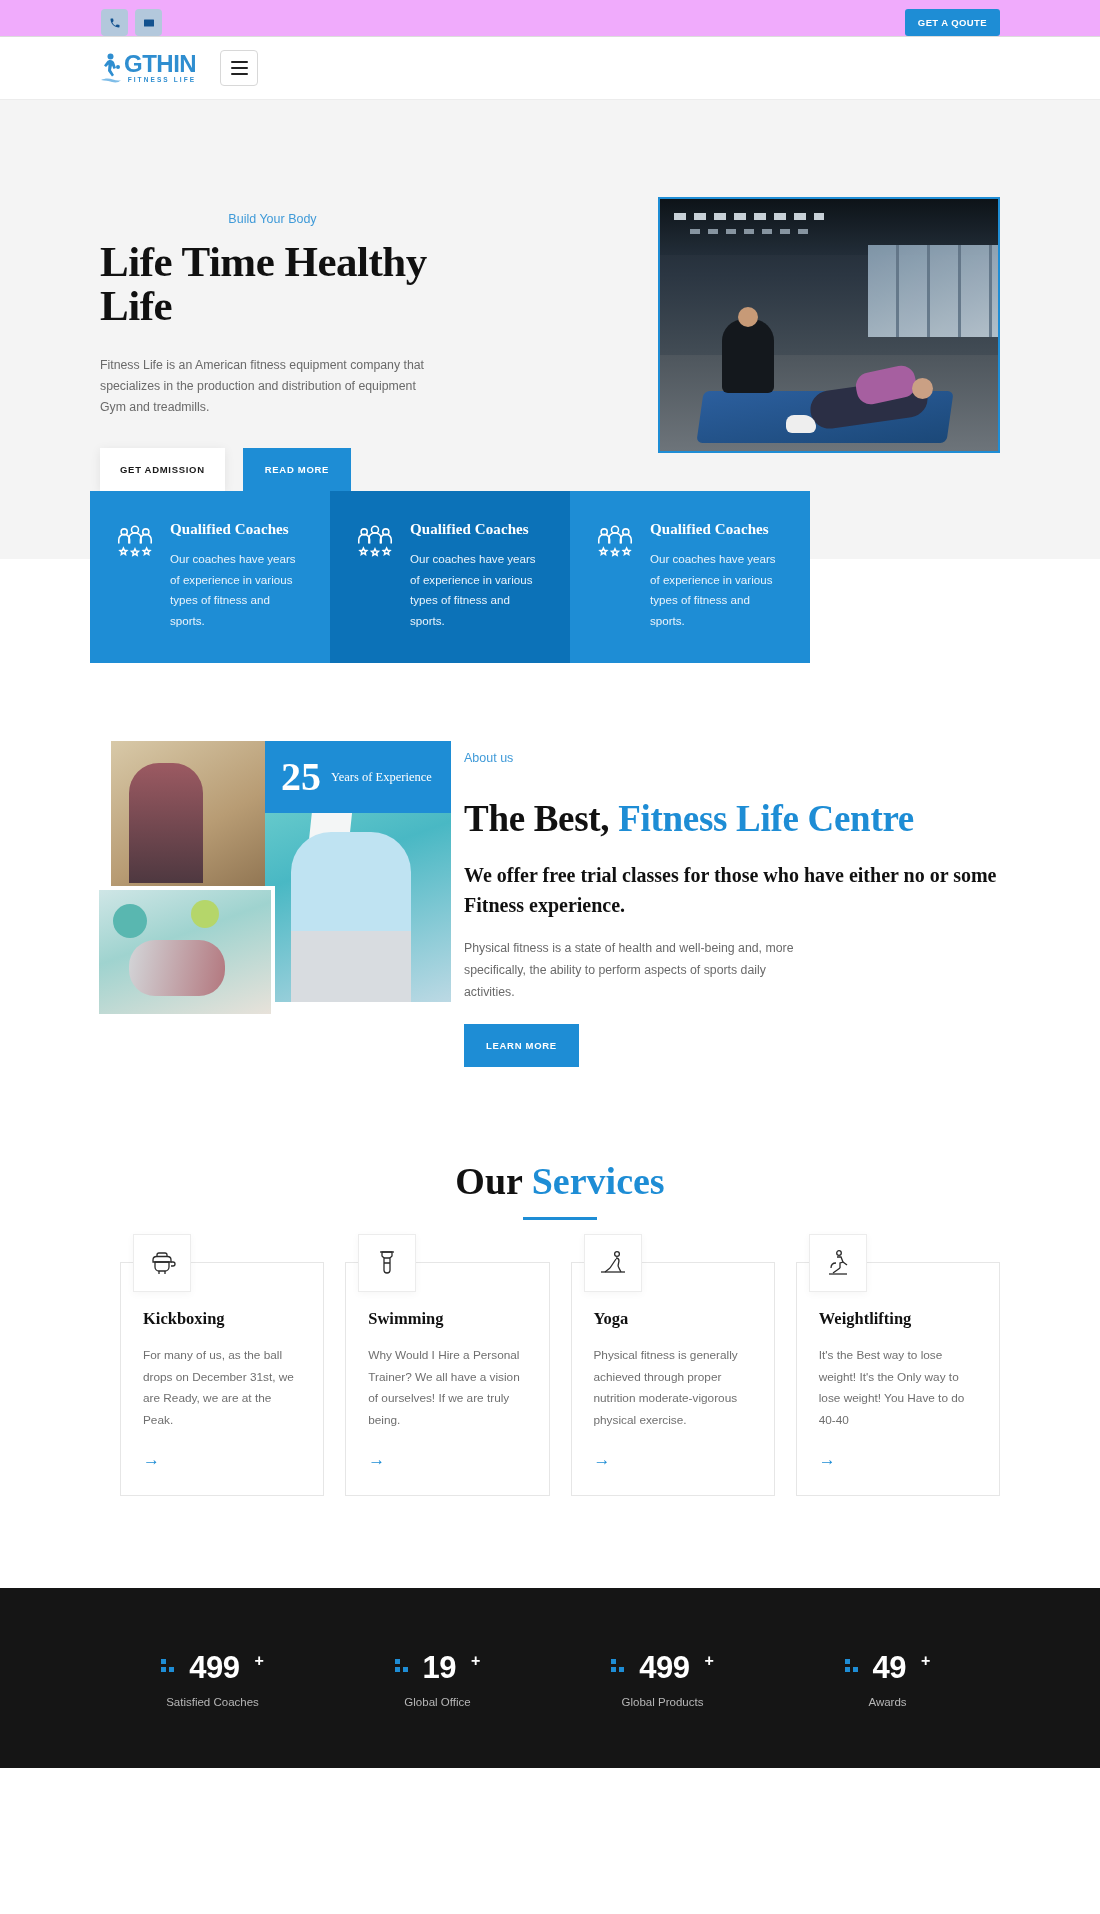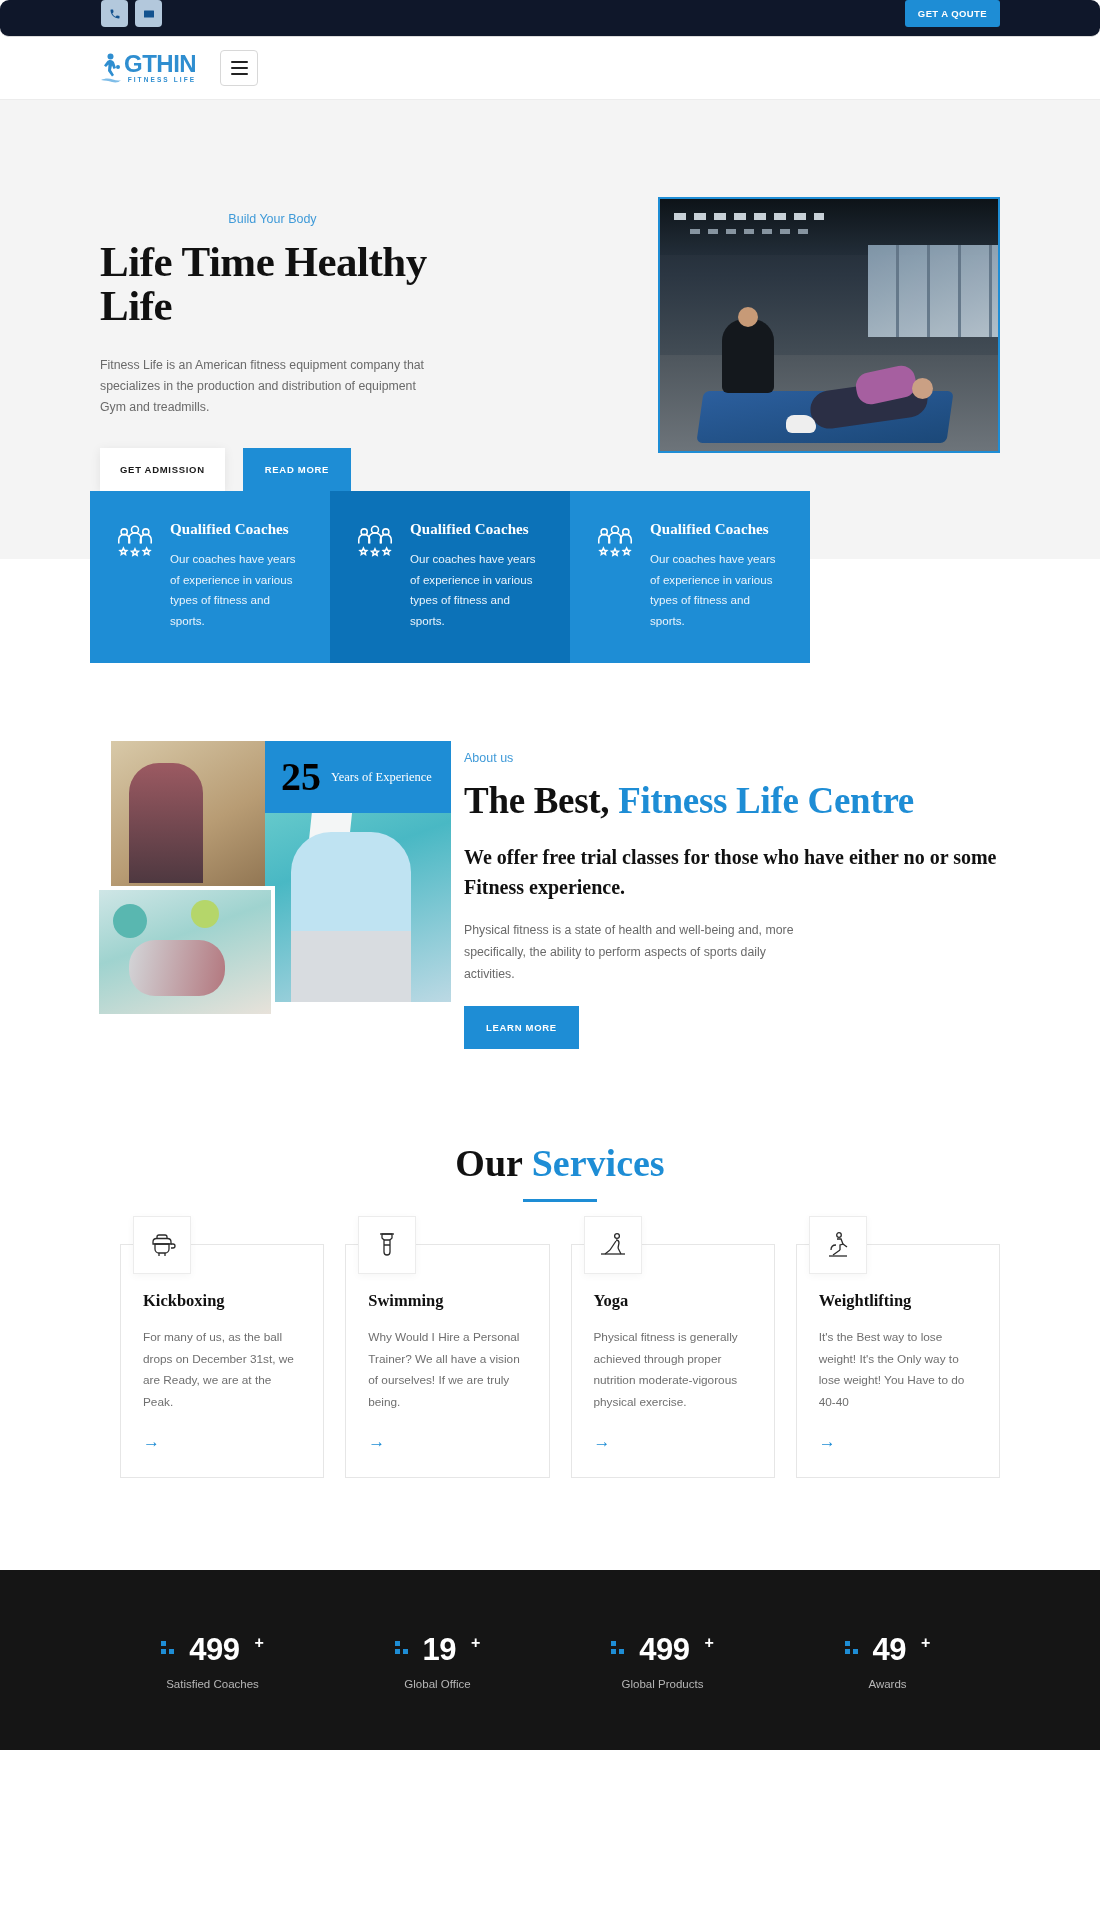--- a/index.html
+++ b/index.html
@@ -7,22 +7,22 @@
   body {
     font-family:"Liberation Sans", sans-serif;
     background:#ffffff;
     color:#222;
     -webkit-font-smoothing:antialiased;
   }
   .page { width:1100px; position:relative; overflow:hidden; }
 
   
   .topbar {
-    height:37px; background:#0f172a; border-bottom:1px solid #dcdcdc;
-    display:flex; align-items:flex-start; padding:0 100px 0 101px;border-radius:9px;
+    height:37px; background:#f0abfc; border-bottom:1px solid #dcdcdc;
+    display:flex; align-items:flex-end; padding:0 100px 0 101px;
   }
   .top-icons { display:flex; gap:7px; }
   .top-icon {
     width:27px; height:27px; background:#b3c8dc; border-radius:4px;
     display:flex; align-items:center; justify-content:center;
     color:#1a5a96;
   }
   .top-icon svg { width:12px; height:12px; fill:#13528f; }
   .topbar-spacer { flex:1; }
   .quote-btn {
@@ -147,25 +147,25 @@
       background:linear-gradient(160deg,#cfe6e6,#9fd3cf 40%,#e8e2da); overflow:hidden;
       border:4px solid #fff; }
   .am-c:after{content:"";position:absolute;bottom:18px;left:30px;width:96px;height:56px;
       background:linear-gradient(100deg,#d3d6d9,#b3777e);border-radius:26px;}
   .am-c .ball{position:absolute;top:14px;left:14px;width:34px;height:34px;background:#59b7b0;border-radius:50%;}
   .am-c .ball2{position:absolute;top:10px;left:92px;width:28px;height:28px;background:#b5d66a;border-radius:50%;}
   .exp-badge {
     position:absolute; top:0; left:165px; width:186px; height:72px; background:#1e8dd5;
     display:flex; align-items:center; padding:0 16px; gap:10px;
   }
-  .exp-num { font-family:"Liberation Serif", serif; font-size:40px; color:#000000; font-weight:bold; line-height:1; }
+  .exp-num { font-family:"Liberation Serif", serif; font-size:40px; color:#ffffff; font-weight:bold; line-height:1; }
   .exp-lbl { font-family:"Liberation Serif", serif; font-size:12.5px; color:#fff; line-height:1.35; }
 
   .about-body { flex:1; padding-top:10px; }
-  .about-eyebrow { color:#3f9ad8; font-size:12.5px; margin-bottom:14px; }
+  .about-eyebrow { color:#3f9ad8; font-size:12.5px; margin-bottom:32px; }
   .about-h2 {
     font-family:"Liberation Serif", serif; font-weight:bold; font-size:37px;
     line-height:1.18; color:#111; margin-bottom:20px; letter-spacing:-.3px;
   }
   .about-h2 .accent { color:#1e8dd5; }
   .about-h3 {
     font-family:"Liberation Serif", serif; font-weight:bold; font-size:20px;
     line-height:1.48; color:#111; margin-bottom:18px;
   }
   .about-p { font-size:12.3px; line-height:1.78; color:#6a6a6a; margin-bottom:20px; max-width:348px; }

